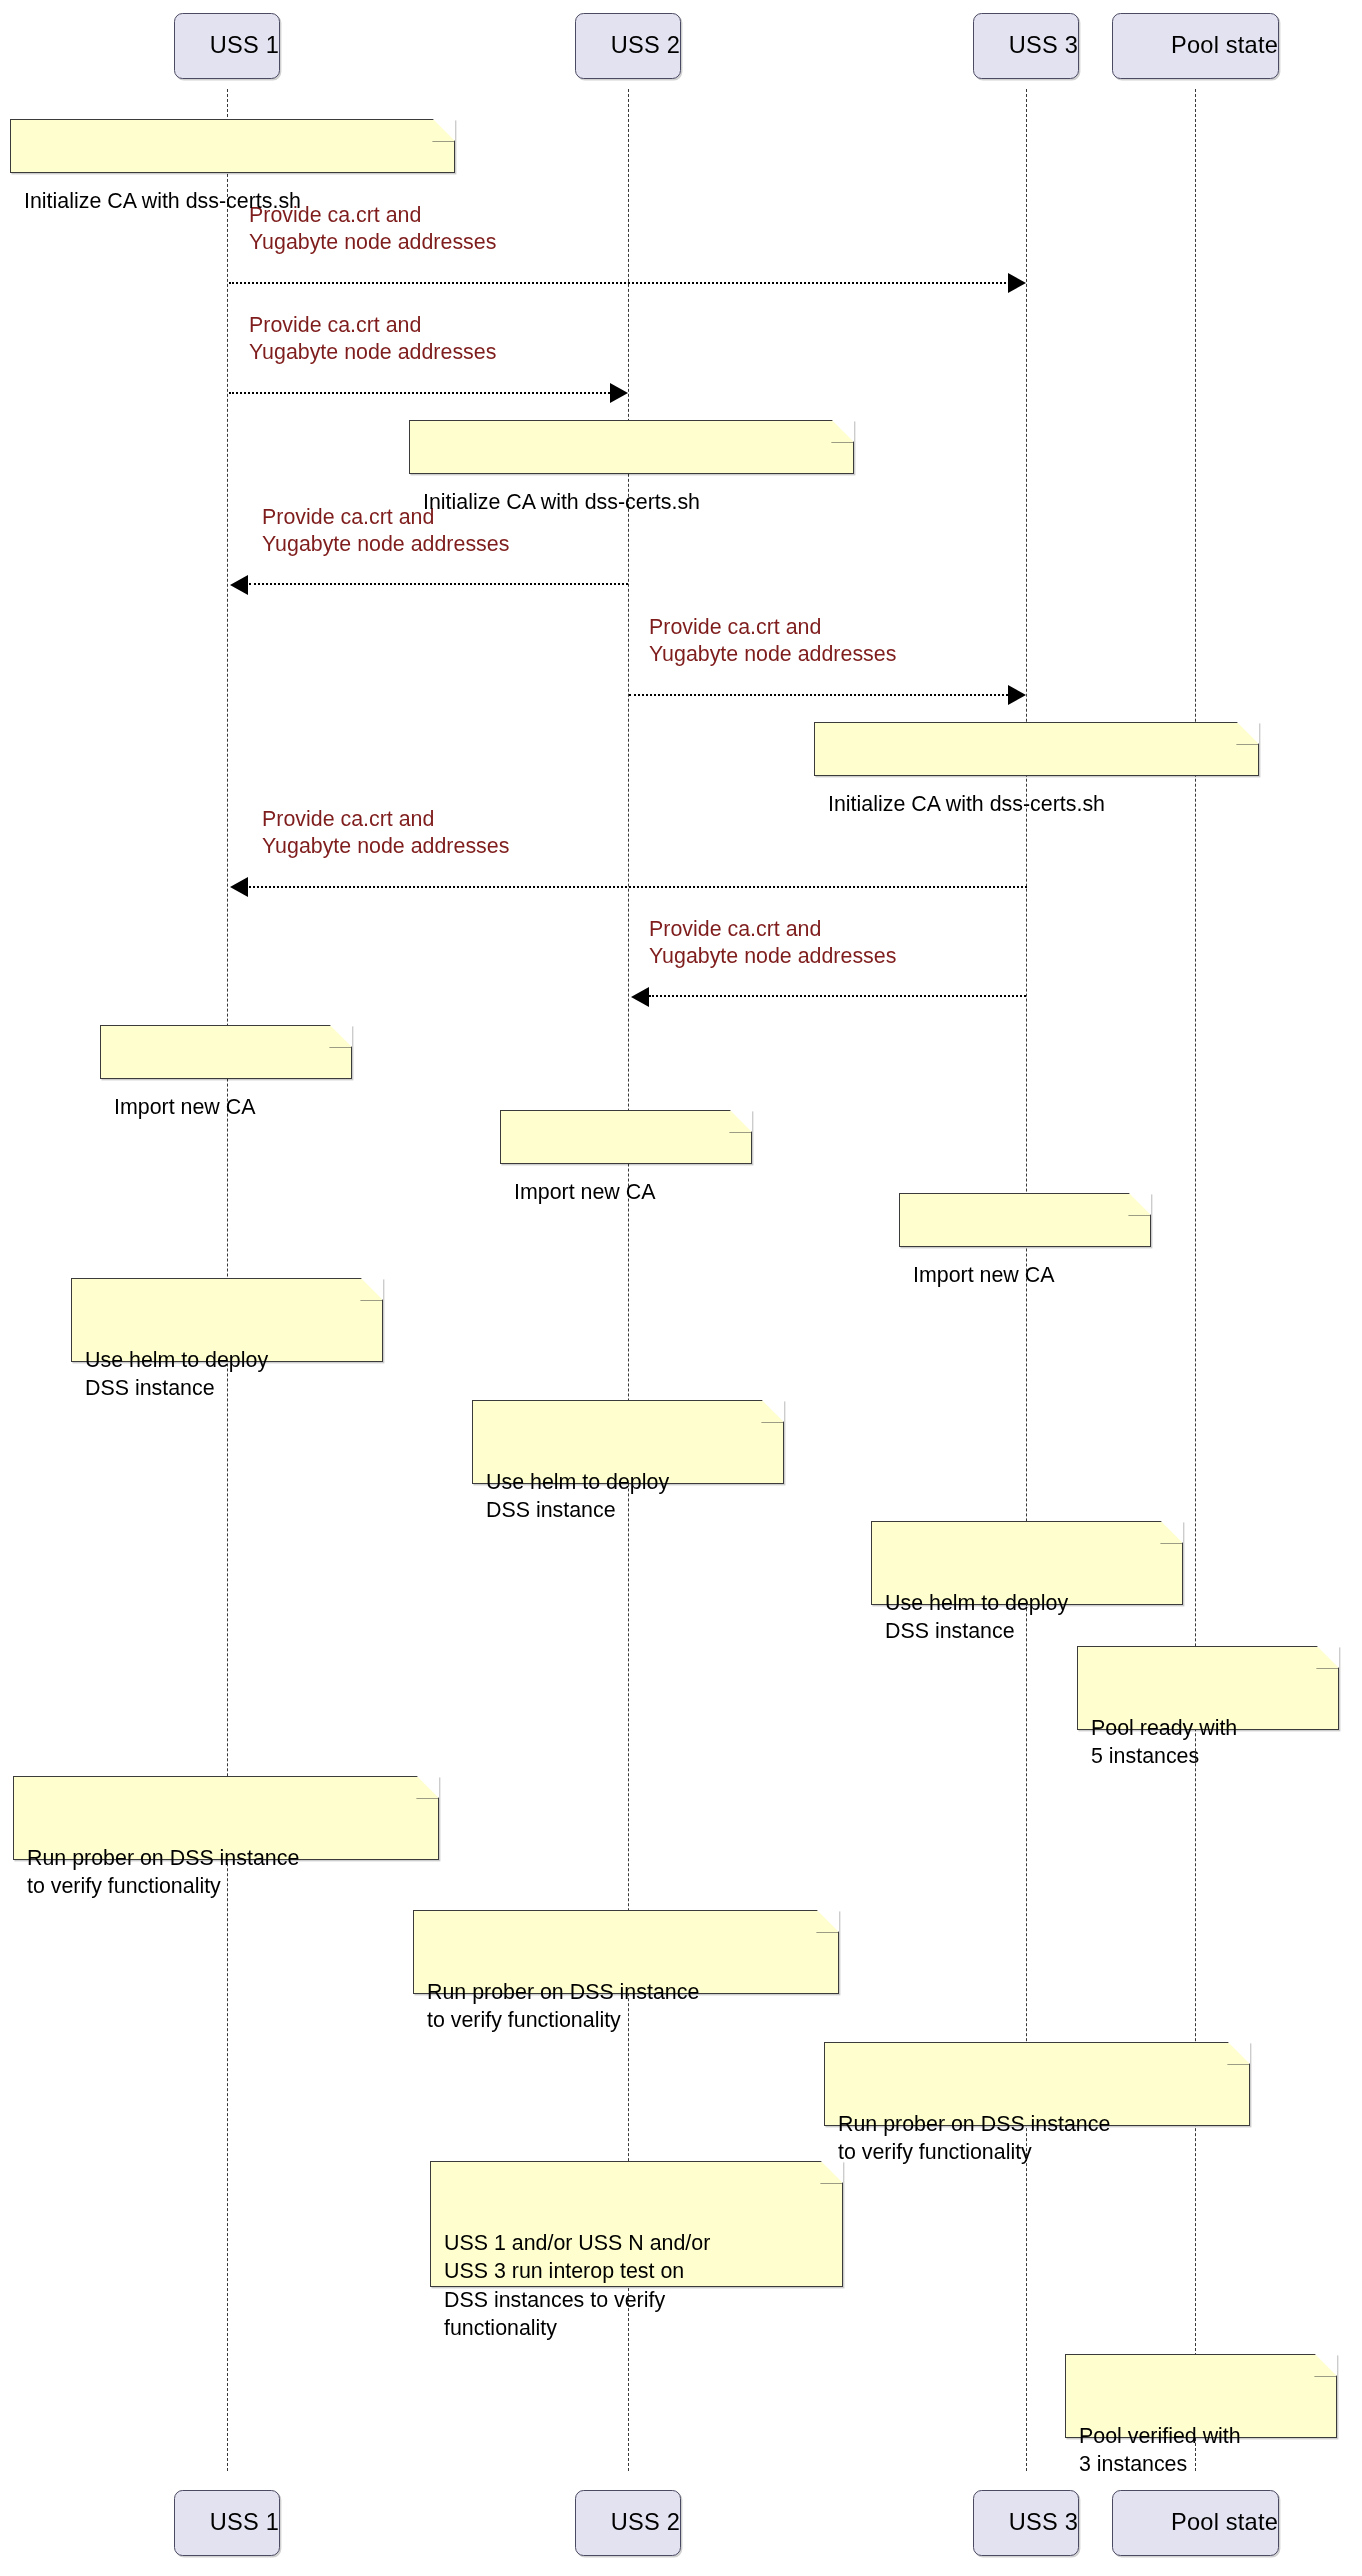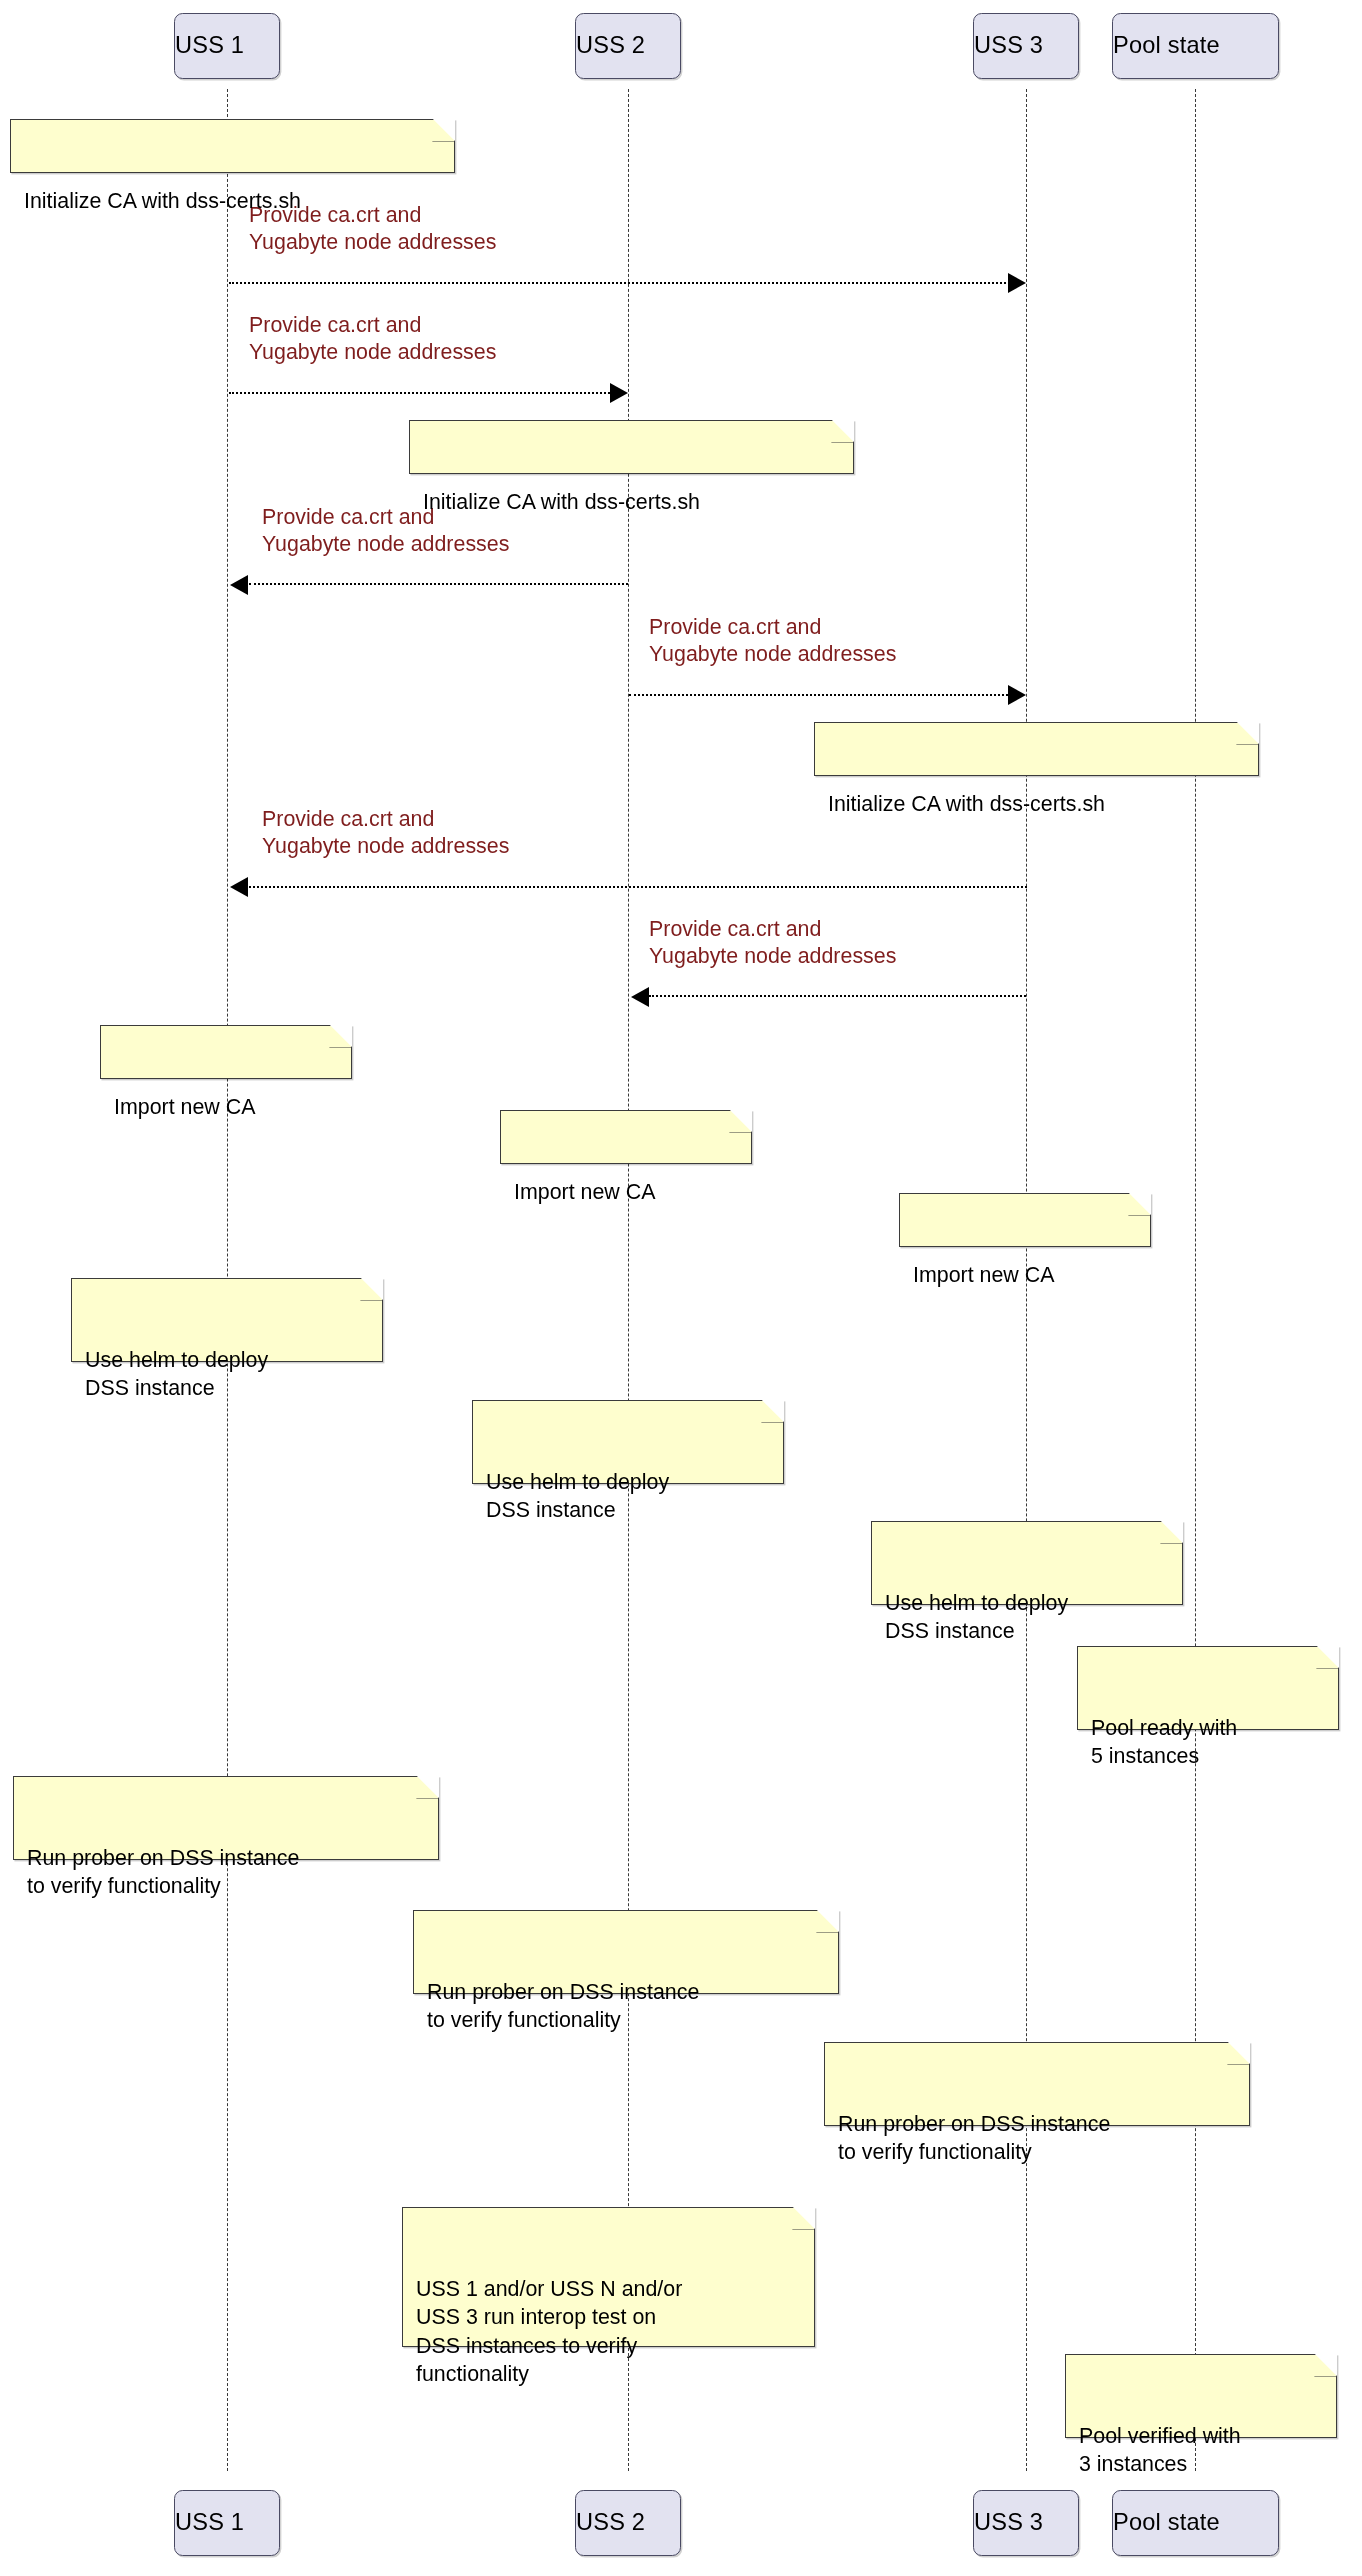--- a/index.html
+++ b/index.html
@@ -25,21 +25,21 @@
   }
   
   .participant{
     position:absolute;
     box-sizing:border-box;
     background:#E2E2F0;
     border:1.4px solid #4A4A63;
     border-radius:8.6px;
     display:flex;
     align-items:center;
-    justify-content:flex-start;
+    justify-content:flex-end;
     font-size:23.6px;
     line-height:1;
     letter-spacing:0.2px;
     color:#000;
     z-index:5;
     box-shadow:1.4px 1.4px 0 rgba(0,0,0,0.18);
   }
   
   .note{
     position:absolute;
@@ -224,21 +224,21 @@
     <span class="note-text">Run prober on DSS instance
 to verify functionality</span>
   </div>
 
   <div class="note" style="left:824px;top:2042px;width:426px;height:84px;">
     <span class="fold2"></span><span class="fold3"></span>
     <span class="note-text">Run prober on DSS instance
 to verify functionality</span>
   </div>
 
-  <div class="note" style="left:402px;top:2161px;width:413px;height:140px;margin-top:46px;">
+  <div class="note" style="left:430px;top:2161px;width:413px;height:126px;">
     <span class="fold2"></span><span class="fold3"></span>
     <span class="note-text">USS 1 and/or USS N and/or
 USS 3 run interop test on
 DSS instances to verify
 functionality</span>
   </div>
 
   <div class="note" style="left:1065px;top:2354px;width:272px;height:84px;">
     <span class="fold2"></span><span class="fold3"></span>
     <span class="note-text">Pool verified with

